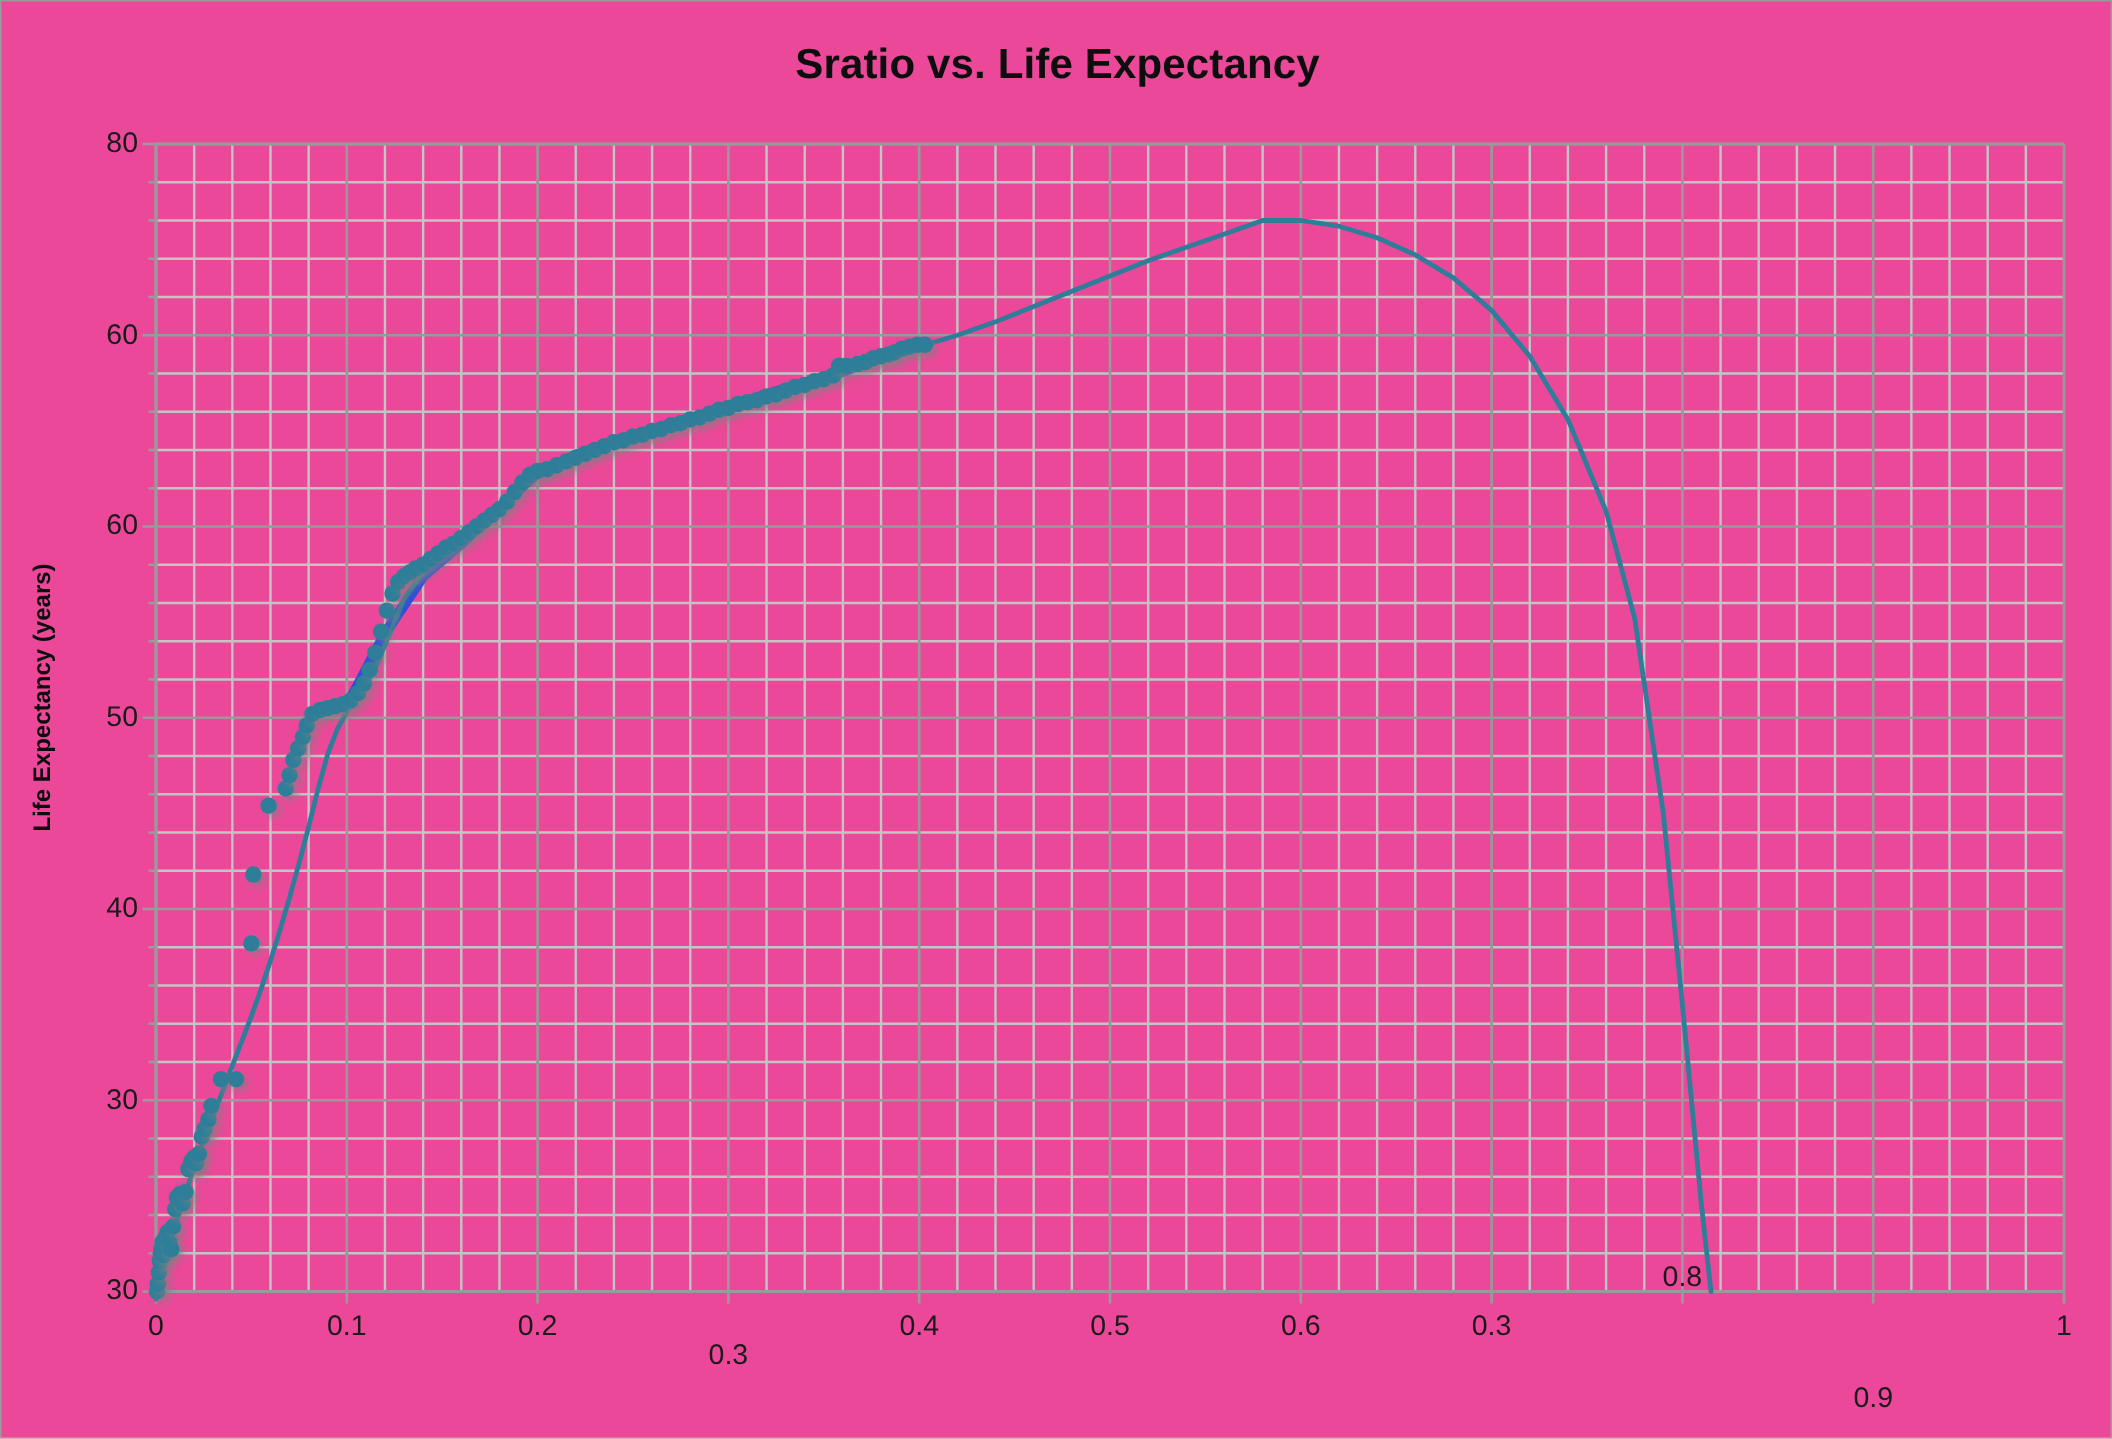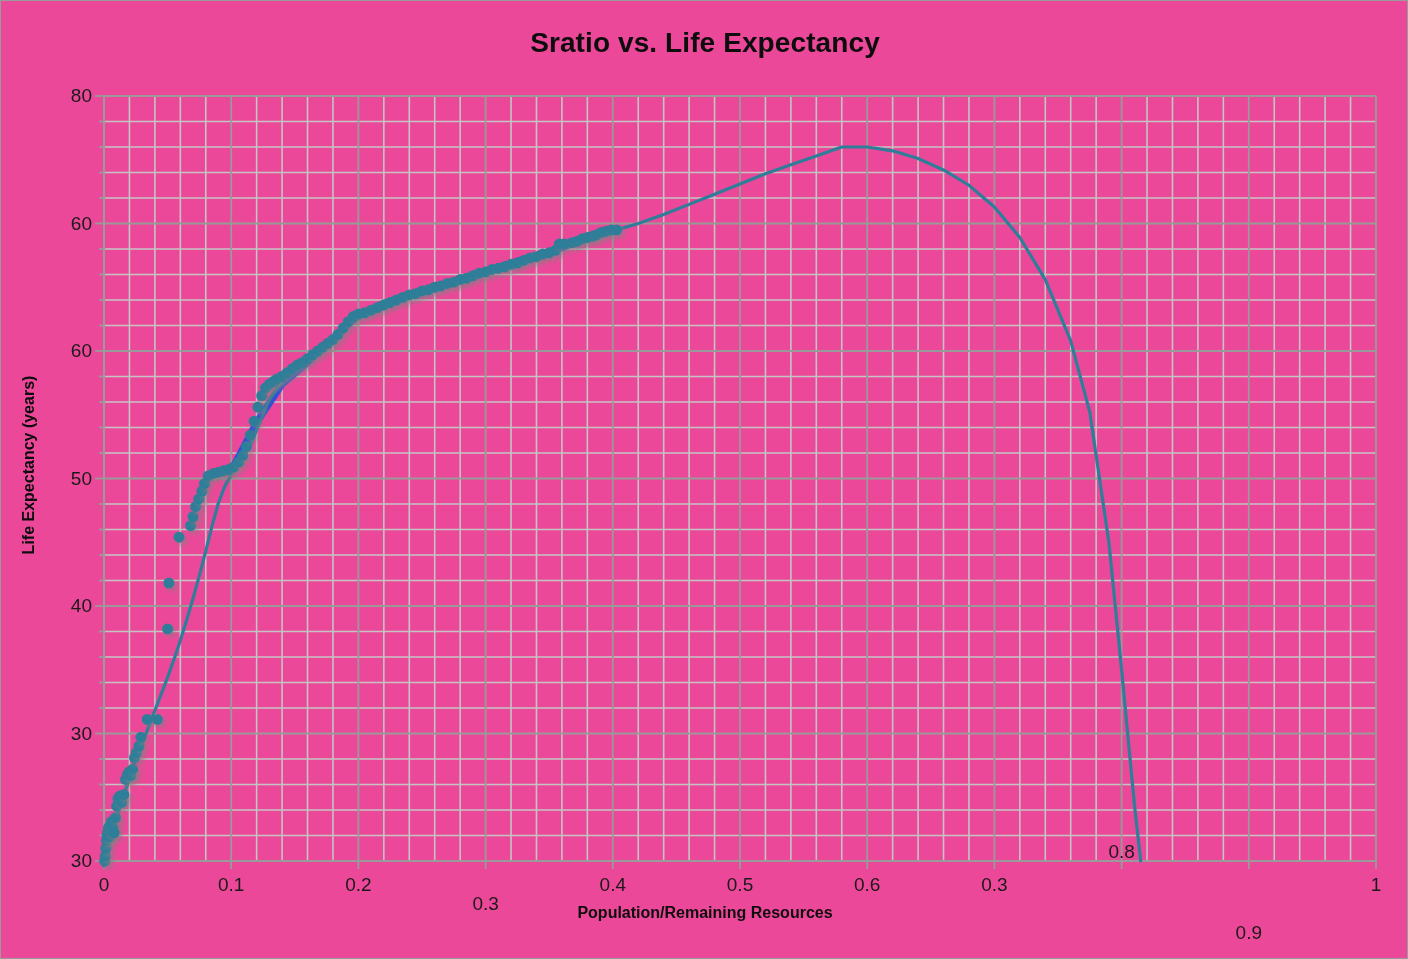--- a/index.html
+++ b/index.html
@@ -74,21 +74,20 @@
 </style>
 </head>
 <body>
 
 <div id="chart-root">
 
   <div id="chart-title">Sratio vs. Life Expectancy</div>
 
   <div id="y-axis-title">Life Expectancy (years)</div>
 
-  <div id="x-axis-title">Population/Remaining Resources</div>
 
   <svg id="plot-svg" width="1408" height="959">
     <defs>
       <filter id="marker-shadow" x="-60%" y="-60%" width="240%" height="240%">
         <feDropShadow dx="3" dy="3" stdDeviation="2.2" flood-color="#808080" flood-opacity="0.55"></feDropShadow>
       </filter>
     </defs>
     <g id="grid-minor">
         <line x1="128.44" y1="95" x2="128.44" y2="860" stroke="#c4c4c4" stroke-width="1.6"></line>
         <line x1="153.88" y1="95" x2="153.88" y2="860" stroke="#c4c4c4" stroke-width="1.6"></line>

